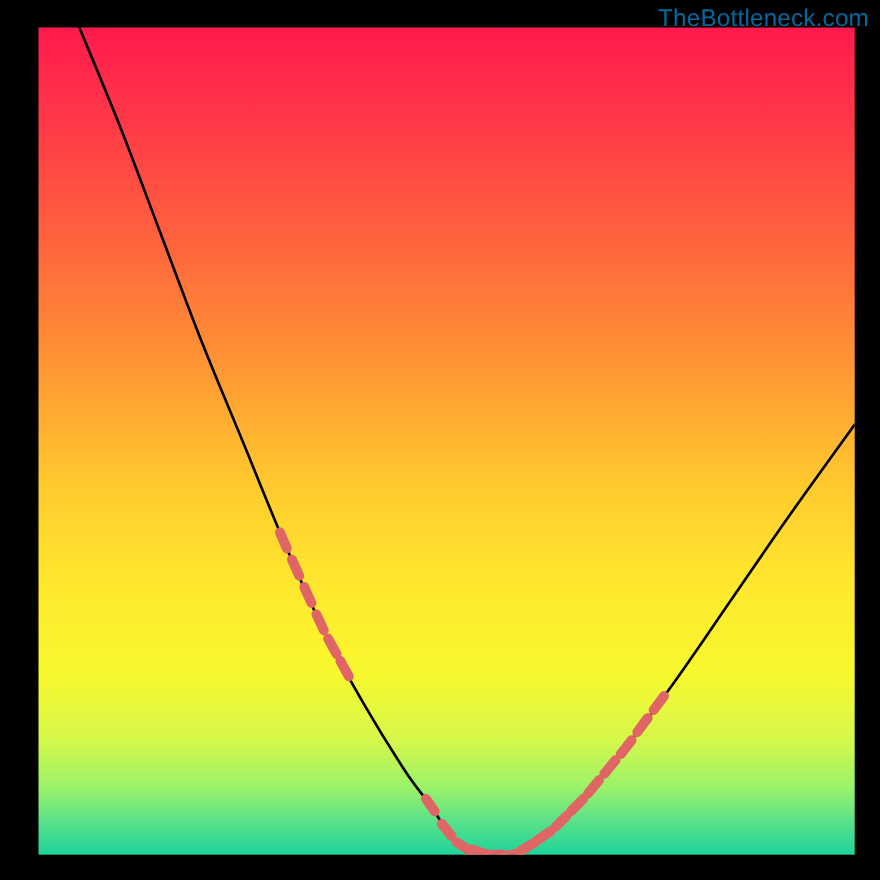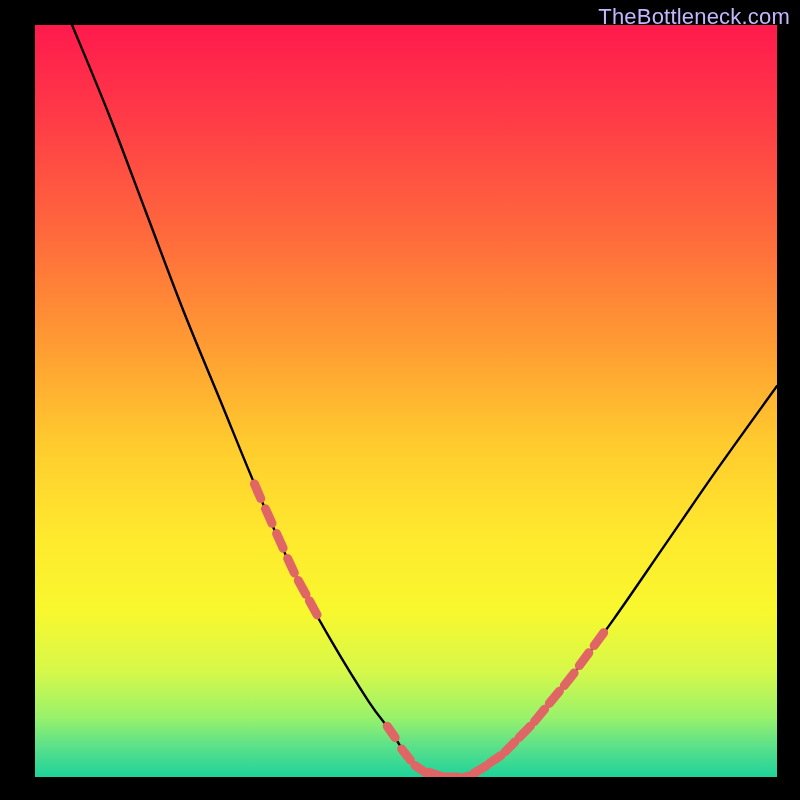--- a/index.html
+++ b/index.html
@@ -40,21 +40,21 @@
       #5ae08a 96%,
       #1ed39a 100%
     );
   }
   .watermark {
     position: absolute;
     top: 4px;
     right: 10px;
     font-size: 22px;
     font-weight: 500;
-    color: #c4b5fd;
+    color: #0369a1;
     letter-spacing: 0.2px;
     font-family: Arial, Helvetica, sans-serif;
   }
   svg.curve {
     position: absolute;
     left: 0;
     top: 0;
     width: 742px;
     height: 752px;
   }

